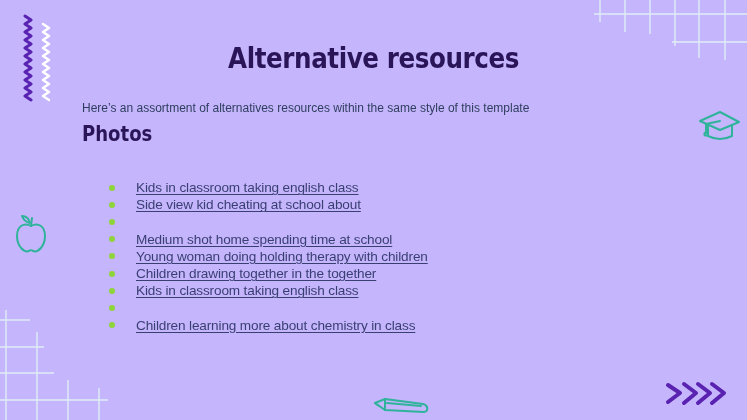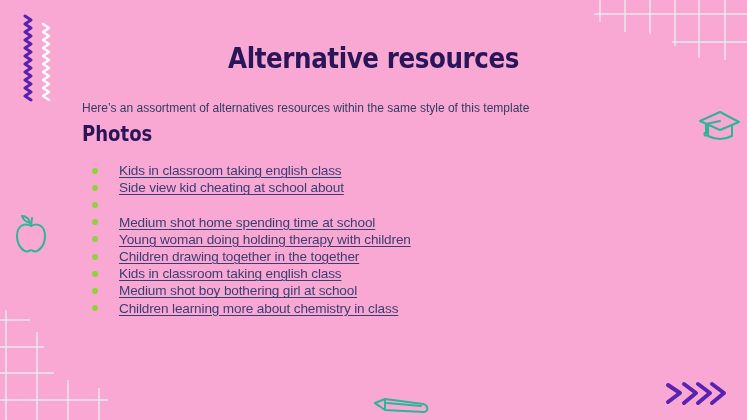--- a/index.html
+++ b/index.html
@@ -2,21 +2,21 @@
 <html><head>
   <meta charset="utf-8">
   <style>
     html, body { margin: 0; padding: 0; }
     body {
       width: 747px; height: 420px; overflow: hidden;
       background: #a6e0d8;
       position: relative;
       font-family: "Liberation Sans", "DejaVu Sans", sans-serif;
     }
-    .slide { position: absolute; inset: 0; background: #f9a8d4; }
+    .slide { position: absolute; inset: 0; background: #c4b5fd; }
     .deco { position: absolute; }
     .title {
       position: absolute; left: 0; right: 0; top: 42px;
       text-align: center;
       font-family: "DejaVu Sans", sans-serif;
       font-weight: bold;
       font-size: 28px;
       letter-spacing: -0.5px;
       color: #2a1558;
       transform: scaleX(0.88);
@@ -28,21 +28,21 @@
     .section-heading {
       position: absolute; left: 82px; top: 122px;
       font-family: "DejaVu Sans", sans-serif;
       font-weight: bold; font-size: 21px;
       color: #2a1558;
       transform-origin: left center;
       transform: scaleX(0.86);
     }
     .list {
       position: absolute; left: 92px; top: 162px;
-      margin: 0; padding: 0; list-style: none;
+      margin: 17px; padding: 0; list-style: none;
     }
     .list li {
       height: 17.2px; line-height: 17px;
       display: flex; align-items: center;
     }
     .bullet {
       width: 6px; height: 6px; border-radius: 50%;
       background: #8fd43a; margin-right: 21px; flex-shrink: 0;
     }
     .list a {
@@ -153,20 +153,19 @@
     <li>
         <span class="bullet"></span>
         <a href="#">Children drawing together in the together</a>
       </li>
     <li>
         <span class="bullet"></span>
         <a href="#">Kids in classroom taking english class</a>
       </li>
     <li>
         <span class="bullet"></span>
-        <a href="#">Medium shot boy bothering girl at school</a>
       </li>
     <li>
         <span class="bullet"></span>
         <a href="#">Children learning more about chemistry in class</a>
       </li>
   </ul>
 </div>
 
 </body></html>

